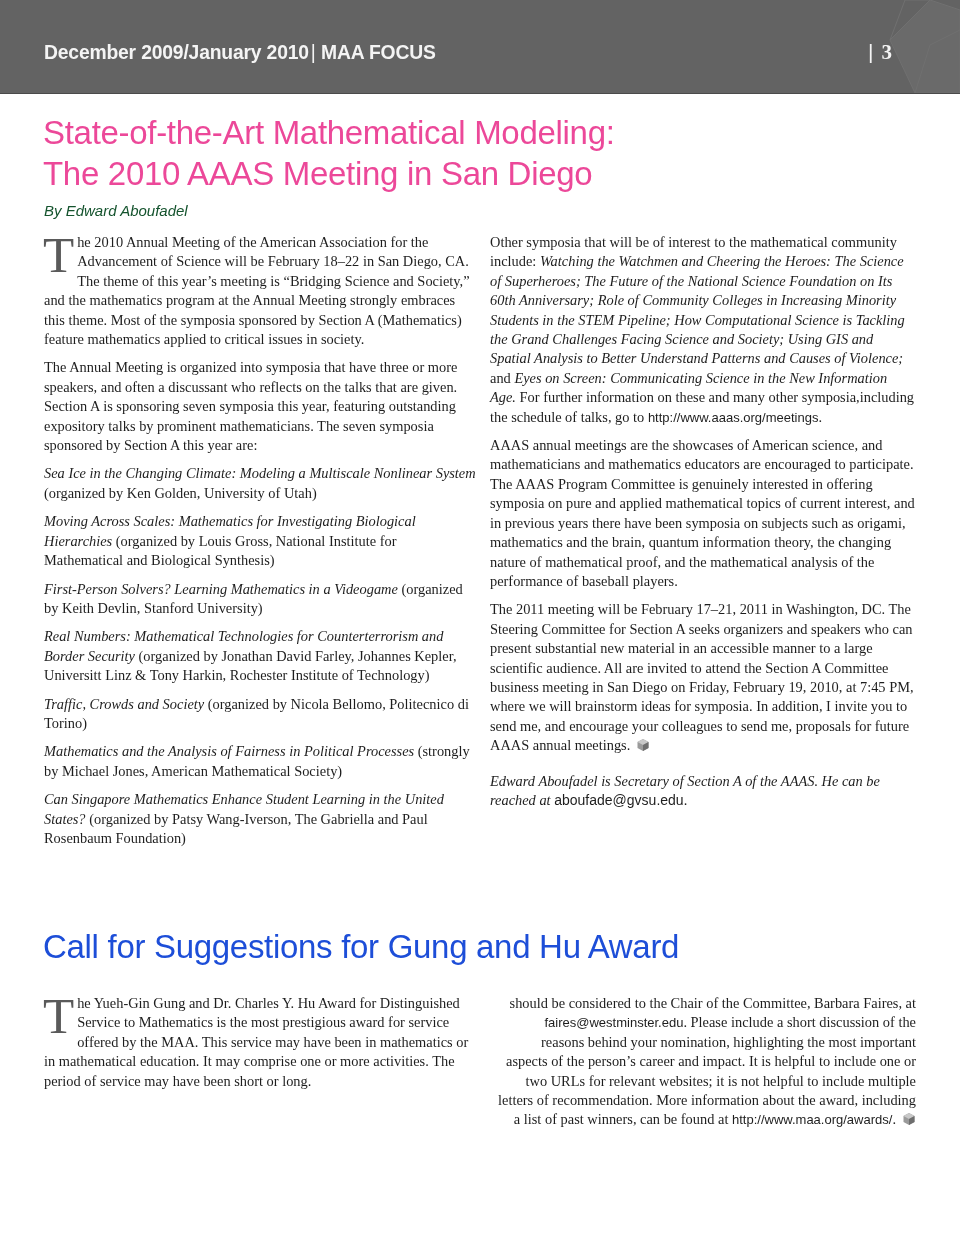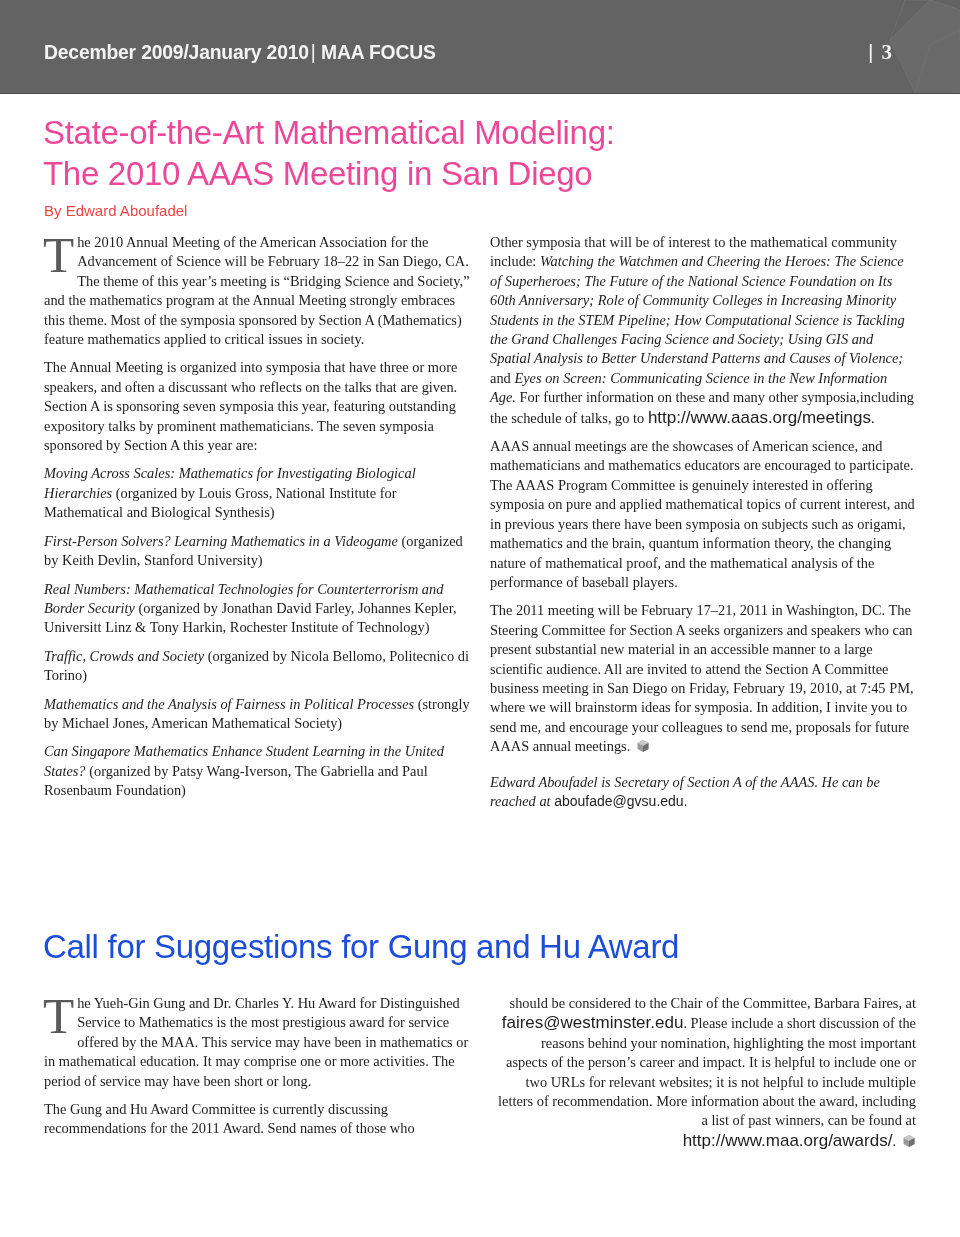--- a/index.html
+++ b/index.html
@@ -26,32 +26,32 @@
   }
   .header .page .bar { font-weight: normal; font-family: "Liberation Sans", sans-serif; margin-right: 8px; }
 
   .title {
     position: absolute; left: 43px; top: 112px; width: 680px;
     font-family: "Liberation Sans", sans-serif; font-size: 33px; line-height: 41px;
     color: #ec4899; font-weight: normal; letter-spacing: -0.3px;
   }
   .byline {
     position: absolute; left: 44px; top: 202px;
-    font-family: "Liberation Sans", sans-serif; font-size: 15px; color: #ef4444;
+    font-family: "Liberation Sans", sans-serif; font-style: italic; font-size: 15px; color: #14532d;
   }
   .col {
     position: absolute; font-size: 14.4px; line-height: 19.4px; text-align: left;
   }
   .col p { margin: 0 0 9px 0; }
   .col i { font-style: italic; }
   .dropcap {
     float: left; font-size: 51px; line-height: 40px; margin: 0 3px 0 -1px;
     color: #5a5a5a; font-family: "Liberation Serif", serif; padding-top: 2px;
   }
-  .url { font-family: "Liberation Sans", sans-serif; font-size: 17px; }
+  .url { font-family: "Liberation Sans", sans-serif; font-size: 13px; }
   .endmark {
     display: inline-block; width: 14px; height: 14px; vertical-align: -2px; margin-left: 6px;
   }
   .h2 {
     position: absolute; left: 43px; top: 928px;
     font-family: "Liberation Sans", sans-serif; font-size: 33px; color: #1d4ed8; letter-spacing: -0.3px;
   }
 </style>
 </head>
 <body>
@@ -72,20 +72,21 @@
 
 <div class="title">
   <div>State-of-the-Art Mathematical Modeling:</div>
   <div>The 2010 AAAS Meeting in San Diego</div>
 </div>
 <div class="byline">By Edward Aboufadel</div>
 
 <div class="col" style="left:44px; top:233px; width:432px;">
   <p><span class="dropcap">T</span><span>he 2010 Annual Meeting of the American Association for the Advancement of Science will be February 18–22 in San Diego, CA. The theme of this year’s meeting is “Bridging Science and Society,” and the mathematics program at the Annual Meeting strongly embraces this theme. Most of the symposia sponsored by Section A (Mathematics) feature mathematics applied to critical issues in society.</span></p>
   <p>The Annual Meeting is organized into symposia that have three or more speakers, and often a discussant who reflects on the talks that are given. Section A is sponsoring seven symposia this year, featuring outstanding expository talks by prominent mathematicians. The seven symposia sponsored by Section A this year are:</p>
+  <p><i>Sea Ice in the Changing Climate: Modeling a Multiscale Nonlinear System</i><span> (organized by Ken Golden, University of Utah)</span></p>
   <p><i>Moving Across Scales: Mathematics for Investigating Biological Hierarchies</i><span> (organized by Louis Gross, National Institute for Mathematical and Biological Synthesis)</span></p>
   <p><i>First-Person Solvers? Learning Mathematics in a Videogame</i><span> (organized by Keith Devlin, Stanford University)</span></p>
   <p><i>Real Numbers: Mathematical Technologies for Counterterrorism and Border Security</i><span> (organized by Jonathan David Farley, Johannes Kepler, Universitt Linz &amp; Tony Harkin, Rochester Institute of Technology)</span></p>
   <p><i>Traffic, Crowds and Society</i><span> (organized by Nicola Bellomo, Politecnico di Torino)</span></p>
   <p><i>Mathematics and the Analysis of Fairness in Political Processes</i><span> (strongly by Michael Jones, American Mathematical Society)</span></p>
   <p><i>Can Singapore Mathematics Enhance Student Learning in the United States?</i><span> (organized by Patsy Wang-Iverson, The Gabriella and Paul Rosenbaum Foundation)</span></p>
 </div>
 
 <div class="col" style="left:490px; top:233px; width:425px;">
   <p><span>Other symposia that will be of interest to the mathematical community include: </span><i>Watching the Watchmen and Cheering the Heroes: The Science of Superheroes; The Future of the National Science Foundation on Its 60th Anniversary; Role of Community Colleges in Increasing Minority Students in the STEM Pipeline; How Computational Science is Tackling the Grand Challenges Facing Science and Society; Using GIS and Spatial Analysis to Better Understand Patterns and Causes of Violence;</i><span> and </span><i>Eyes on Screen: Communicating Science in the New Information Age.</i><span> For further information on these and many other symposia,including the schedule of talks, go to </span><a class="url">http://www.aaas.org/meetings</a><span>.</span></p>
@@ -95,21 +96,20 @@
         <polygon points="7,1 12.5,4 7,7 1.5,4" fill="#c8c8c8"></polygon>
         <polygon points="7,7 12.5,4 12.5,10 7,13" fill="#6e6e6e"></polygon>
       </svg></p>
   <p style="margin-top:16px;"><i>Edward Aboufadel is Secretary of Section A of the AAAS. He can be reached at </i><a class="url" style="font-size:14px;">aboufade@gvsu.edu</a><span>.</span></p>
 </div>
 
 <div class="h2">Call for Suggestions for Gung and Hu Award</div>
 
 <div class="col" style="left:44px; top:994px; width:432px;">
   <p><span class="dropcap">T</span><span>he Yueh-Gin Gung and Dr. Charles Y. Hu Award for Distinguished Service to Mathematics is the most prestigious award for service offered by the MAA. This service may have been in mathematics or in mathematical education. It may comprise one or more activities. The period of service may have been short or long.</span></p>
-  <p>The Gung and Hu Award Committee is currently discussing recommendations for the 2011 Award. Send names of those who</p>
 </div>
 
 <div class="col" style="left:498px; top:994px; width:418px;text-align:right;">
   <p><span>should be considered to the Chair of the Committee, Barbara Faires, at </span><a class="url">faires@westminster.edu</a><span>. Please include a short discussion of the reasons behind your nomination, highlighting the most important aspects of the person’s career and impact. It is helpful to include one or two URLs for relevant websites; it is not helpful to include multiple letters of recommendation. More information about the award, including a list of past winners, can be found at </span><a class="url">http://www.maa.org/awards/</a><span>.</span><svg class="endmark" viewBox="0 0 14 14">
         <polygon points="7,1 12.5,4 12.5,10 7,13 1.5,10 1.5,4" fill="#9a9a9a"></polygon>
         <polygon points="7,1 12.5,4 7,7 1.5,4" fill="#c8c8c8"></polygon>
         <polygon points="7,7 12.5,4 12.5,10 7,13" fill="#6e6e6e"></polygon>
       </svg></p>
 </div>
 

